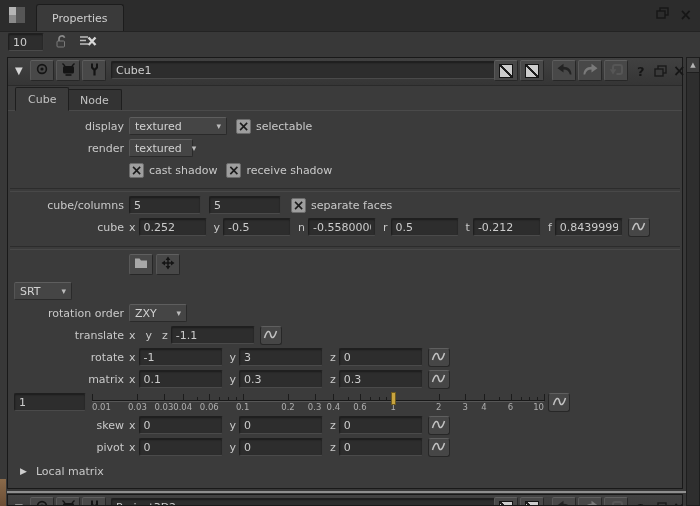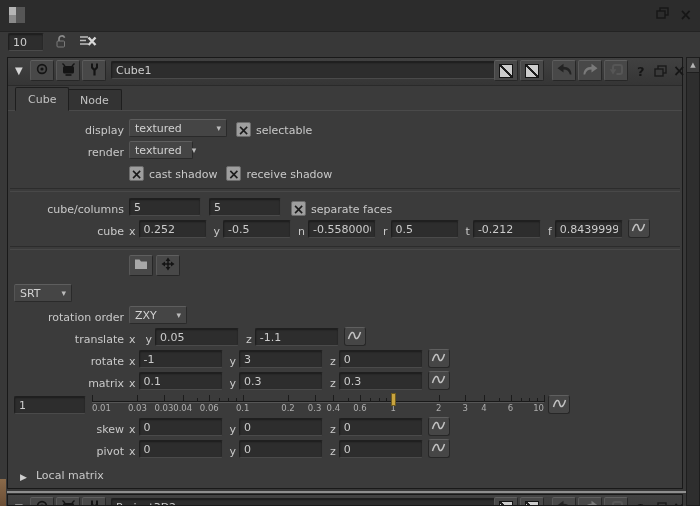--- a/index.html
+++ b/index.html
@@ -40,21 +40,21 @@
   .namefield{position:absolute;left:103px;top:3px;width:382px}
   .hic{position:absolute;top:2px}
   .qmark{font-weight:bold;color:#161616;font-size:13px}
   .xclose{font-weight:900;color:#161616;font-size:15px;line-height:14px}
   
   .tabs{position:absolute;top:29px;left:0;right:0;height:23px;border-bottom:1px solid #4a4a4a}
   .tab{position:absolute;bottom:0;height:20px;padding:0 12px;display:flex;align-items:center;
     border:1px solid #1e1e1e;border-bottom:none;background:#333333;color:#c2c2c2;border-radius:2px 2px 0 0}
   .tab.active{background:#3b3b3b;height:22px;bottom:-1px;border-bottom:1px solid #3b3b3b;z-index:2}
   
-  .row{position:absolute;left:6px;right:6px;display:flex;align-items:flex-end;height:22px}
+  .row{position:absolute;left:6px;right:6px;display:flex;align-items:center;height:22px}
   .lbl{width:110px;text-align:right;margin-right:5px;flex:none;color:#c9c9c9;white-space:nowrap}
   .ax{margin:0 3px 0 7px;color:#c9c9c9}
   .cbl{margin-left:5px;margin-right:9px;color:#c9c9c9}
   .hr{position:absolute;left:2px;right:2px;height:2px;border-top:1px solid #2c2c2c;border-bottom:1px solid #484848}
   
   .slider{position:relative;width:452px;height:22px;margin-left:6px;flex:none}
   .sline{position:absolute;top:9px;left:0;right:0;height:1px;background:#191919;border-bottom:1px solid #565656}
   .tick{position:absolute;top:6px;width:1px;height:4px;background:#1b1b1b}
   .tick.major{top:3px;height:7px}
   .tlabel{position:absolute;top:11px;transform:translateX(-50%);font-size:8.5px;color:#aeaeae;white-space:nowrap}
@@ -77,20 +77,23 @@
 <body>
 
 <div class="tabbar">
   <span class="pane-icon">
     <svg width="18" height="18">
         <rect x="1" y="1" width="7" height="8" fill="#b5b5b5"></rect>
         <rect x="1" y="9" width="7" height="8" fill="#8a8a8a"></rect>
         <rect x="8" y="1" width="9" height="16" fill="#565656"></rect>
       </svg>
   </span>
+  <div class="tab-props">
+    <span>Properties</span>
+  </div>
   <div class="tb-right">
     <span class="flaticon">
       <svg width="13" height="12">
           <rect x="4" y="1" width="8" height="7" fill="none" stroke="#161616" stroke-width="1.4"></rect>
           <rect x="1" y="4" width="8" height="7" fill="#2c2c2c" stroke="#161616" stroke-width="1.4"></rect>
         </svg>
     </span>
     <span class="flaticon xclose">×</span>
   </div>
 </div>
@@ -273,21 +276,20 @@
     <div class="dd dd58">
       <span>ZXY</span>
       <span class="dda">▾</span>
     </div>
   </div>
 
   <div class="row" style="top:266px">
     <span class="lbl">translate</span>
     <span class="ax" style="margin-left:0">x</span>
     <span class="ax">y</span>
-    <input class="field w80" readonly="" value="0.05" style="">
     <span class="ax">z</span>
     <input class="field w80" readonly="" value="-1.1" style="">
     <button class="curve">
         <span><svg width="15" height="11" viewBox="0 0 15 11">
             <path d="M1.5 9 C4 1 6.5 1 7.5 5.5 C8.5 10 11 10 13.5 2" fill="none" stroke="#c2c2c2" stroke-width="1.5"></path>
           </svg></span>
       </button>
   </div>
 
   <div class="row" style="top:288px">

